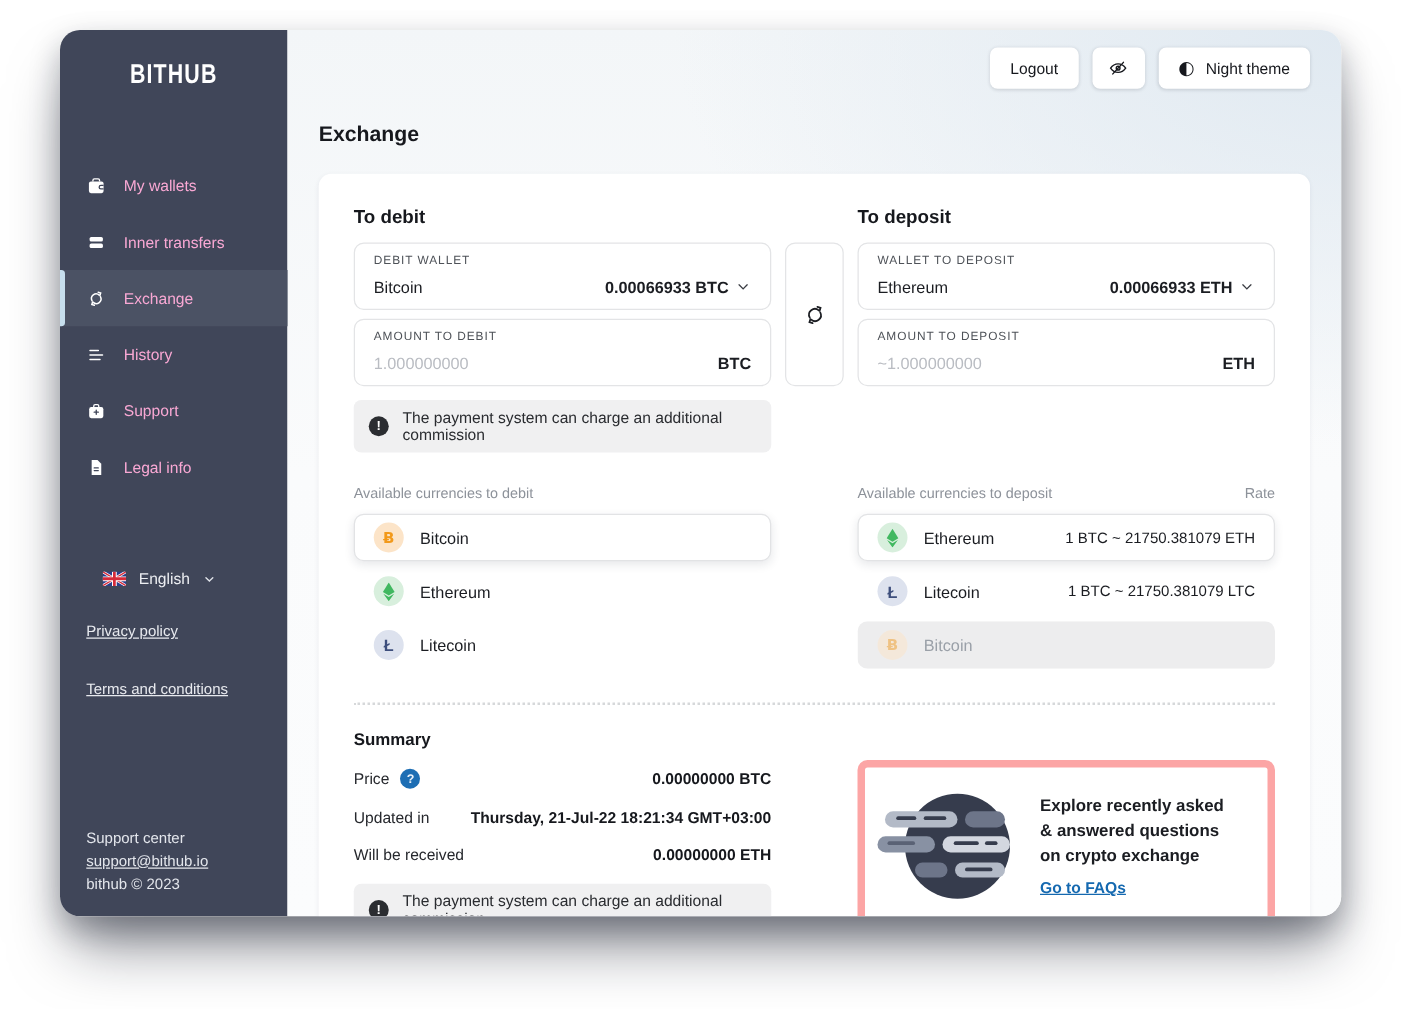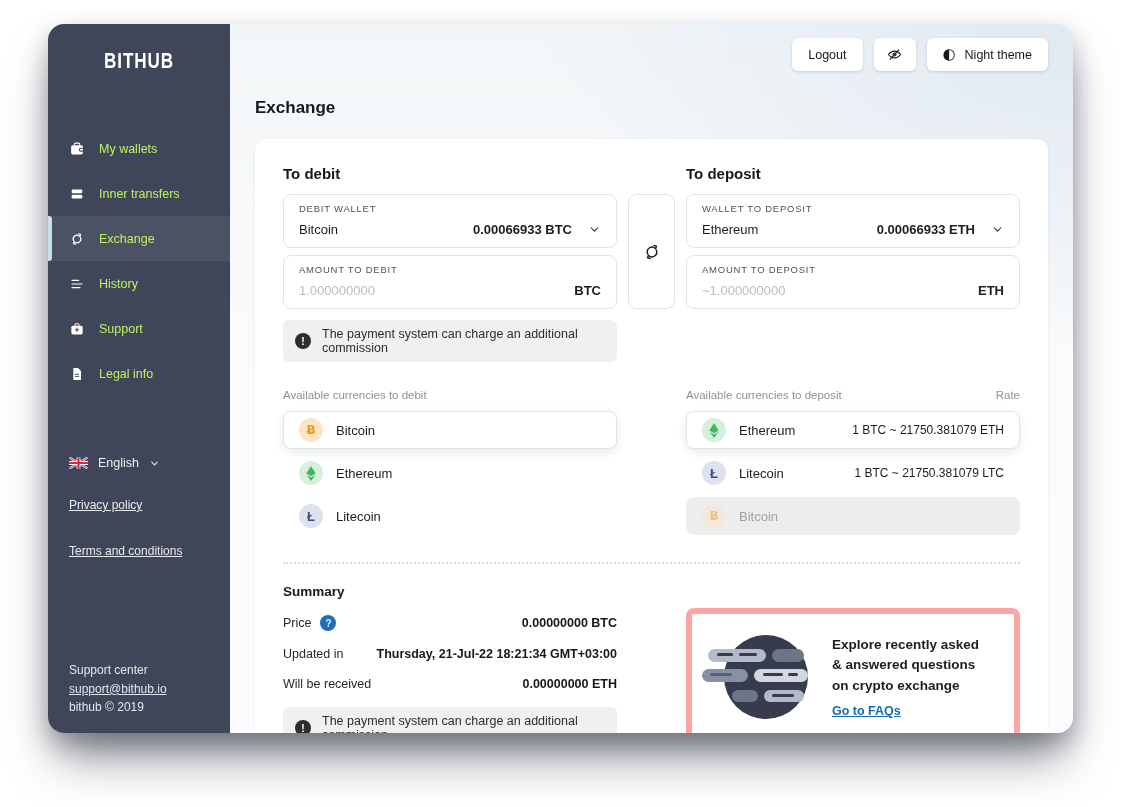--- a/index.html
+++ b/index.html
@@ -9,27 +9,27 @@
     position:absolute; left:48px; top:24px; width:1025px; height:709px;
     border-radius:16px; overflow:hidden; display:flex;
     box-shadow: 0 32px 48px -10px rgba(15,20,35,.5), 0 10px 24px rgba(15,20,35,.28);
     background:#fff;
   }
 
   
   .sidebar { width:182px; flex-shrink:0; background:#404659; color:#eceef2; display:flex; flex-direction:column; }
   .logo { text-align:center; padding-top:24px; font-size:19px; font-weight:700; letter-spacing:1px; color:#fff; transform:scale(.9,1.15); }
   .nav { margin-top:56px; }
-  .nav-item { position:relative; display:flex; align-items:center; gap:14px; height:45px; padding-left:21px; font-size:12.5px; color:#bef264; cursor:pointer; }
+  .nav-item { position:relative; display:flex; align-items:center; gap:14px; height:45px; padding-left:21px; font-size:12.5px; color:#f9a8d4; cursor:pointer; }
   .nav-item.active { background:#4b5264; }
   .accent { position:absolute; left:0; top:0; bottom:0; width:4px; background:#c7dfee; border-radius:0 3px 3px 0; }
   .nav-icon { width:16px; height:16px; display:flex; align-items:center; justify-content:center; }
   .nav-icon svg { width:16px; height:16px; }
 
-  .lang-row { display:flex; align-items:center; gap:10px; padding-left:21px; margin-top:60px; font-size:12.5px; cursor:pointer; }
+  .lang-row { display:flex; align-items:center; gap:10px; padding-left:34px; margin-top:60px; font-size:12.5px; cursor:pointer; }
   .flag { width:19px; height:12px; border-radius:2px; overflow:hidden; display:block; }
   .side-links { padding-left:21px; margin-top:28px; display:flex; flex-direction:column; gap:32px; font-size:12px; }
   .side-links a { color:#e8eaef; text-decoration:underline; cursor:pointer; }
   .side-footer { margin-top:auto; padding:0 12px 16px 21px; font-size:12px; line-height:1.55; color:#e3e6ec; }
   .side-footer .email { text-decoration:underline; cursor:pointer; color:#e3e6ec; }
 
   
   .main { flex:1; display:flex; flex-direction:column; padding:0 25px; overflow:hidden;
     background:
       radial-gradient(115% 85% at 100% 0%, #e0e9f1 0%, rgba(224,233,241,0) 55%),
@@ -46,21 +46,21 @@
   .card { background:#fff; border-radius:10px 10px 0 0; margin-top:21px; padding:26px 28px 40px; flex:1; box-shadow:0 1px 4px rgba(30,40,60,.06); }
 
   .grid { display:grid; grid-template-columns:1fr 47px 1fr; column-gap:11px; }
   .sec-title { font-size:15px; font-weight:700; color:#16181d; margin-bottom:12px; }
 
   .fieldbox { border:1px solid #e3e4e6; border-radius:8px; padding:8px 15px 9px; background:#fff; }
   .fieldbox.clickable { cursor:pointer; }
   .stack > .fieldbox + .fieldbox { margin-top:7px; }
   .flabel { font-size:9.5px; letter-spacing:.08em; color:#4e5258; margin-bottom:6px; }
   .fvalue-row { display:flex; align-items:center; justify-content:space-between; font-size:13px; color:#1b1d22; height:18px; }
-  .fbal { font-weight:700; display:flex; align-items:center; gap:16px; }
+  .fbal { font-weight:700; display:flex; align-items:center; gap:5px; }
   .chev { display:flex; color:#3a3d43; }
   input.amount { border:none; outline:none; flex:1; font-size:13px; color:#1b1d22; background:transparent; font-family:inherit; }
   input.amount::placeholder { color:#b9bcc2; }
   .ccode { font-weight:700; font-size:13px; color:#1b1d22; }
 
   .swap-box { border:1px solid #e3e4e6; border-radius:8px; background:#fff; display:flex; align-items:center; justify-content:center; cursor:pointer; }
 
   .notice { margin-top:11px; background:#f0f0f1; border-radius:6px; display:flex; align-items:center; gap:11px; padding:7px 12px; font-size:12.5px; color:#2a2c30; }
   .warn-badge { width:16px; height:16px; border-radius:50%; background:#2b2d31; color:#fff; font-size:10.5px; font-weight:700;
     display:flex; align-items:center; justify-content:center; flex-shrink:0; }
@@ -188,21 +188,21 @@
     </div>
 
     <div class="side-links">
       <a>Privacy policy</a>
       <a>Terms and conditions</a>
     </div>
 
     <div class="side-footer">
       <div>Support center</div>
       <a class="email">support@bithub.io</a>
-      <div>bithub © 2019</div>
+      <div>bithub © 2023</div>
     </div>
   </aside>
 
   <main class="main">
 
     <div class="topbar">
       <button class="btn">
         <span>Logout</span>
       </button>
       <button class="btn icon-only">

